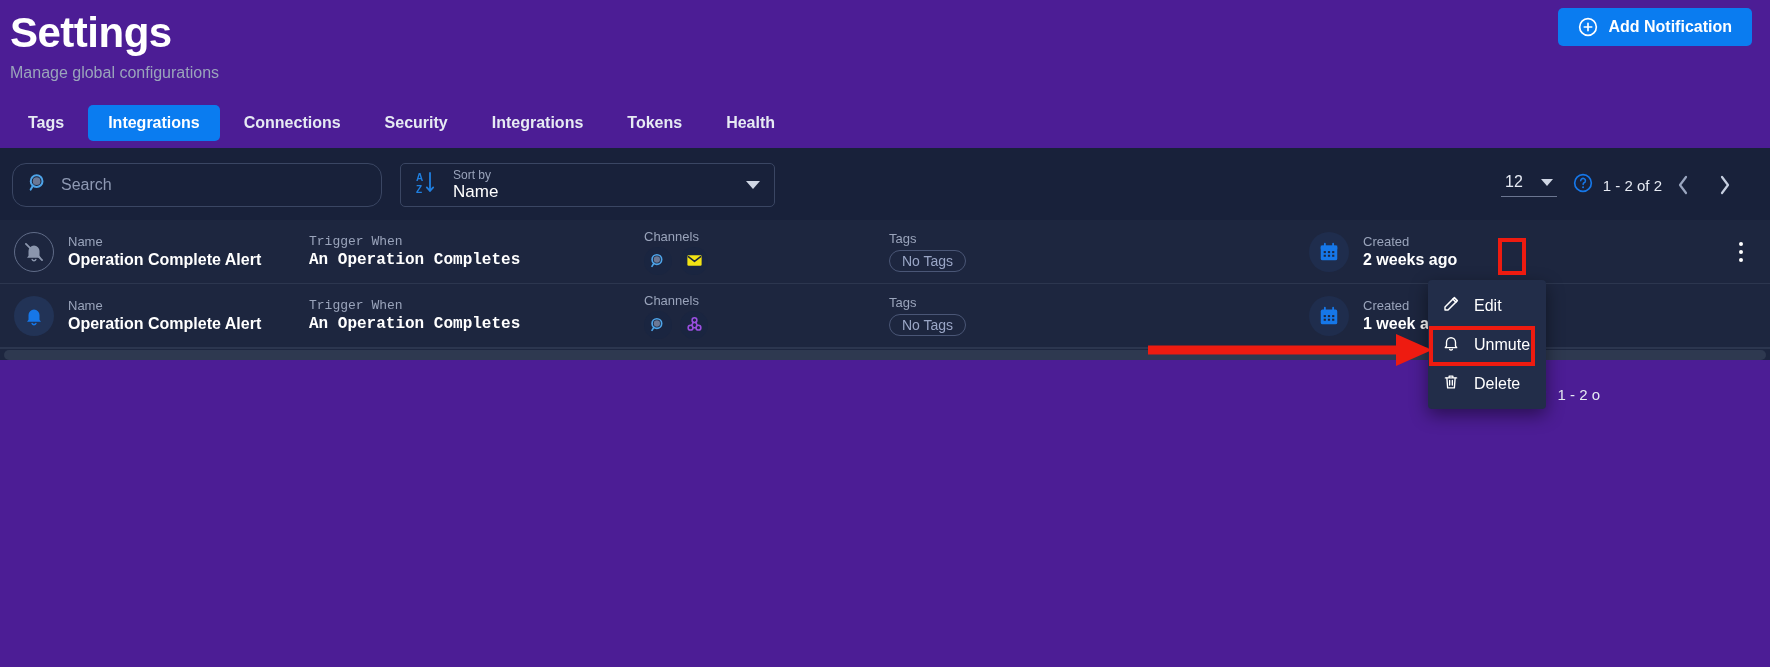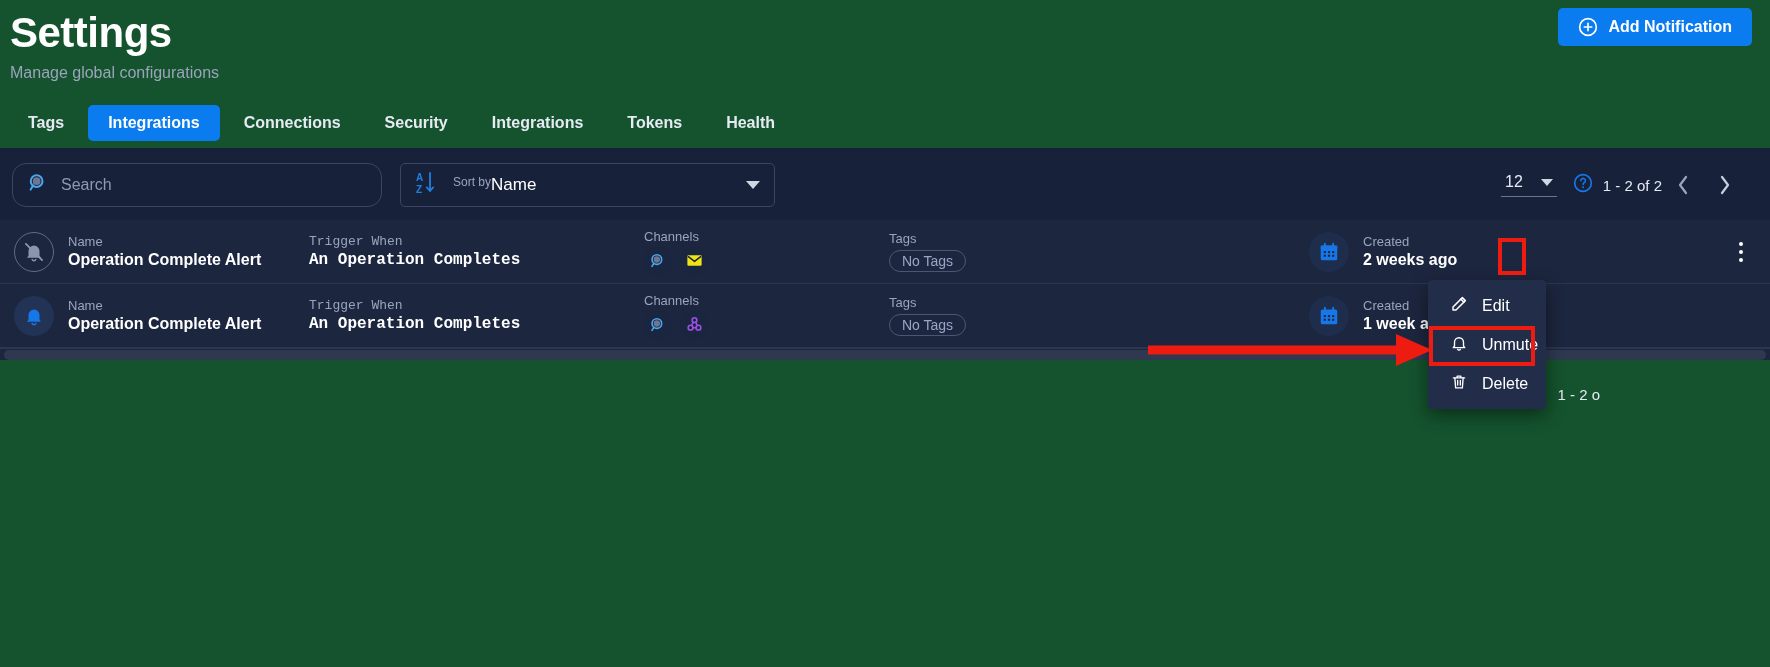--- a/index.html
+++ b/index.html
@@ -2,21 +2,21 @@
 <html><head>
 <meta charset="utf-8">
 <style>
   * { box-sizing: border-box; margin: 0; padding: 0; }
   html, body {
     width: 1770px; height: 667px;
     background: #141c30;
     font-family: "Liberation Sans", sans-serif;
     overflow: hidden;
   }
-  .page { position: relative; width: 1770px; height: 667px; background: #14532d; }
+  .page { position: relative; width: 1770px; height: 667px; background: #4c1d95; }
 
   
   .header { position: relative; padding: 8px 0 0 10px; height: 100px; }
   .page-title {
     font-size: 42px; font-weight: 700; color: #ffffff;
     letter-spacing: -0.5px; line-height: 50px;
   }
   .page-subtitle { font-size: 16px; color: #9aa4bb; margin-top: 6px; }
 
   .add-btn {
@@ -59,21 +59,21 @@
   }
   .search-box .placeholder { color: #8e99b3; font-size: 16px; }
   .sort-box {
     display: flex; align-items: center; gap: 14px;
     width: 375px; height: 44px;
     border: 1px solid #3a4663; border-radius: 5px;
     padding: 0 14px; position: relative;
   }
   .sort-label { font-size: 12px; color: #9aa4bb; line-height: 14px; }
   .sort-value { font-size: 17px; color: #ffffff; font-weight: 400; line-height: 20px; }
-  .sort-text { display:flex; }
+  .sort-text { display:flex; flex-direction: column; }
   .caret {
     position: absolute; right: 14px; top: 50%; transform: translateY(-50%);
     width: 0; height: 0;
     border-left: 7px solid transparent; border-right: 7px solid transparent;
     border-top: 8px solid #cfd6e4;
   }
 
   
   .paginator {
     display: flex; align-items: center; gap: 0px;
@@ -156,21 +156,21 @@
   }
   .hscroll-track {
     position: absolute; left: 4px; right: 4px; top: 1px;
     height: 10px; background: #2e3950; border-radius: 5px;
   }
 
   
   .ctx-menu {
     position: absolute; top: 280px; left: 1428px;
     width: 118px; background: #222d49;
-    border-radius: 4px; padding: 6px 8px;
+    border-radius: 4px; padding: 6px 0;
     box-shadow: 0 6px 18px rgba(0,0,0,0.45);
     z-index: 40;
   }
   .ctx-item {
     display: flex; align-items: center; gap: 14px;
     height: 39px; padding: 0 14px;
     font-size: 16px; color: #ffffff; cursor: pointer;
   }
   .ctx-item svg { flex: none; }
 

